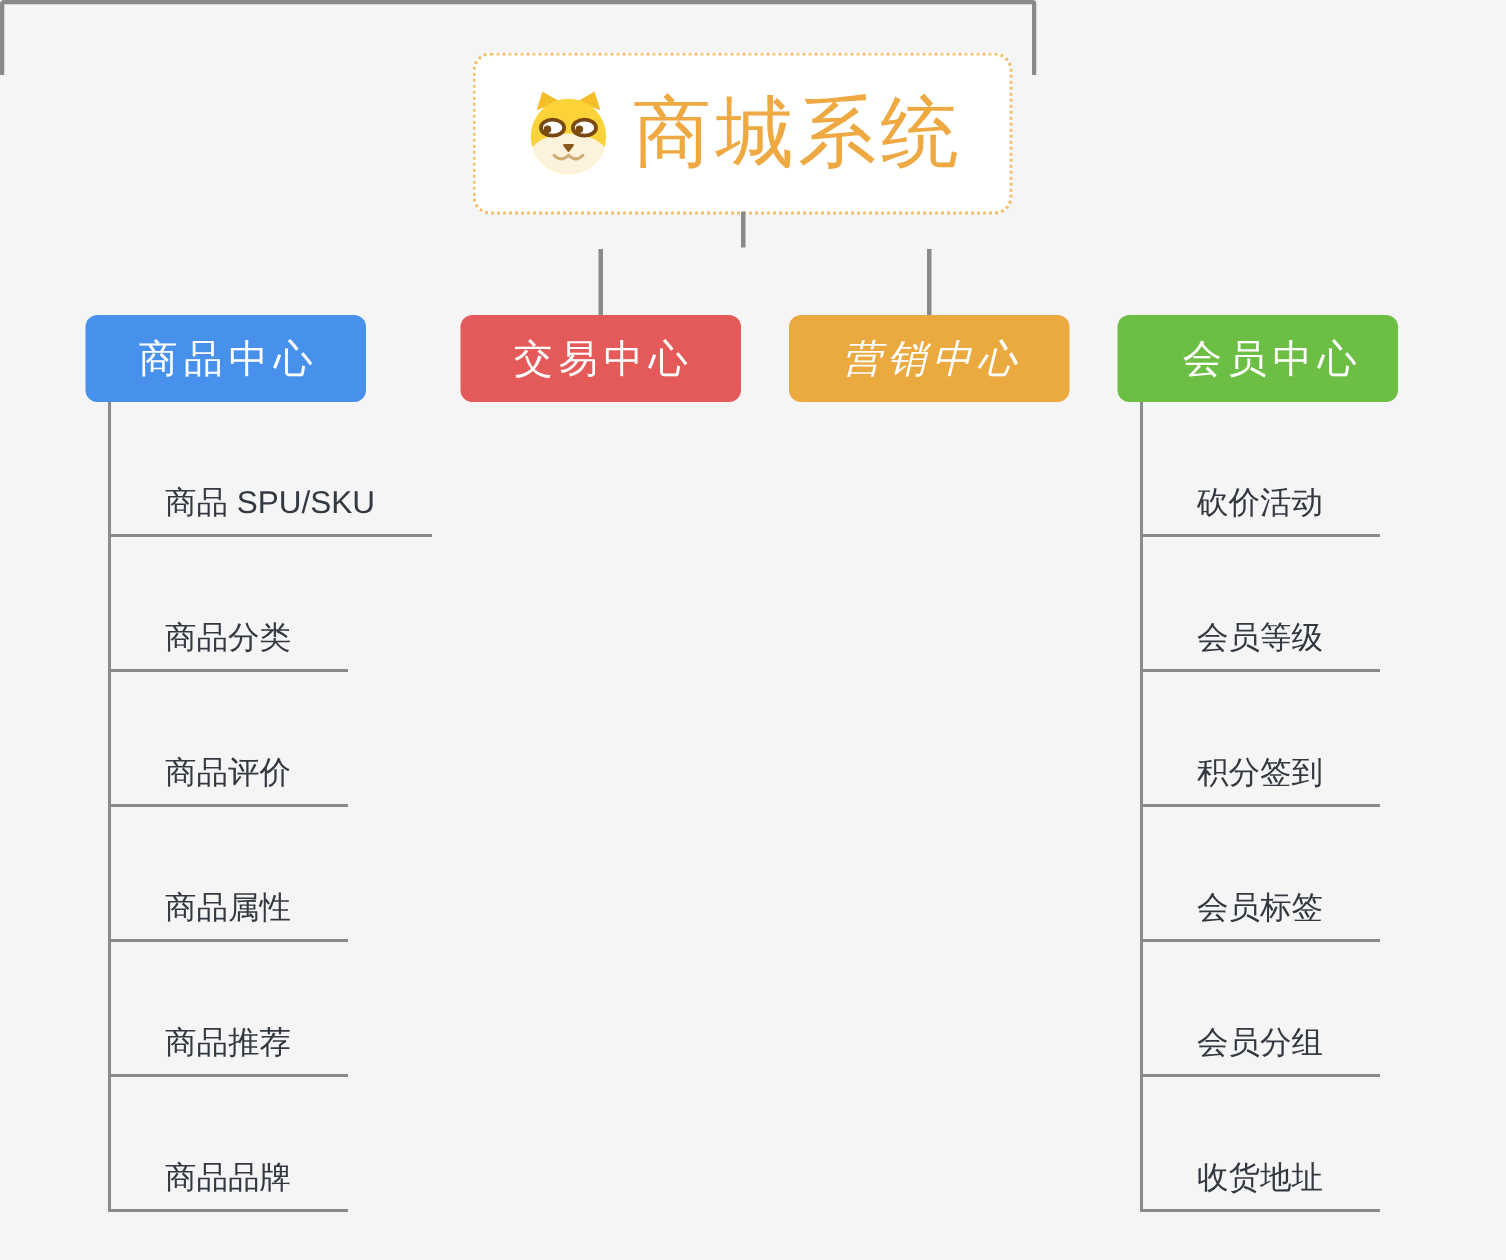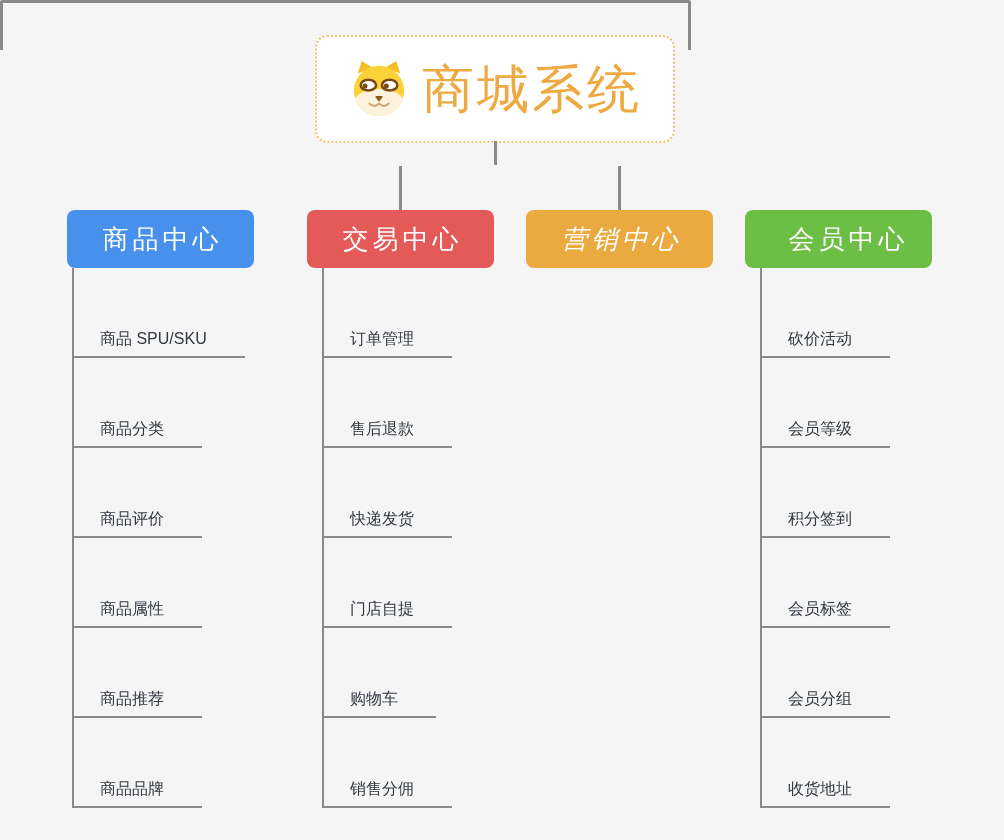--- a/index.html
+++ b/index.html
@@ -57,22 +57,22 @@
     border-left:2px solid #8a8a8a;
     width:max-content;min-width:160px;
   }
   .leaf{
     height:90px;
     display:flex;align-items:flex-end;
   }
   .leaf-label{
     display:inline-block;
     border-bottom:2px solid #8a8a8a;
-    padding:0 38px 8px 26px;
-    font-size:16px;color:#333940;
+    padding:0 38px 8px 36px;
+    font-size:21px;color:#333940;
     white-space:nowrap;line-height:1.2;
   }
 </style>
 </head>
 <body>
 
 <div class="canvas">
 
   <div class="root-node">
     <svg class="dog-icon" viewBox="0 0 64 60" aria-hidden="true">
@@ -104,21 +104,21 @@
     </svg>
     <span class="root-title">商城系统</span>
   </div>
 
   <div class="conn root-stub"></div>
   <div class="bus"></div>
   <div class="conn drop-2"></div>
   <div class="conn drop-3"></div>
 
   <div class="column col-1">
-    <div class="branch-box" style="background: rgb(71, 145, 236); margin-left: 10px;">商品中心</div>
+    <div class="branch-box" style="background: rgb(71, 145, 236);">商品中心</div>
     <div class="children">
       <div class="leaf">
           <span class="leaf-label">商品 SPU/SKU</span>
         </div>
       <div class="leaf">
           <span class="leaf-label">商品分类</span>
         </div>
       <div class="leaf">
           <span class="leaf-label">商品评价</span>
         </div>
@@ -129,40 +129,20 @@
           <span class="leaf-label">商品推荐</span>
         </div>
       <div class="leaf">
           <span class="leaf-label">商品品牌</span>
         </div>
     </div>
   </div>
 
   <div class="column col-2">
     <div class="branch-box" style="background: rgb(227, 90, 88);">交易中心</div>
-    <div class="children">
-      <div class="leaf">
-          <span class="leaf-label">订单管理</span>
-        </div>
-      <div class="leaf">
-          <span class="leaf-label">售后退款</span>
-        </div>
-      <div class="leaf">
-          <span class="leaf-label">快递发货</span>
-        </div>
-      <div class="leaf">
-          <span class="leaf-label">门店自提</span>
-        </div>
-      <div class="leaf">
-          <span class="leaf-label">购物车</span>
-        </div>
-      <div class="leaf">
-          <span class="leaf-label">销售分佣</span>
-        </div>
-    </div>
   </div>
 
   <div class="column col-3">
     <div class="branch-box" style="background: rgb(235, 170, 64);">营销中心</div>
   </div>
 
   <div class="column col-4">
     <div class="branch-box" style="background: rgb(109, 190, 69); padding-left: 20px;">会员中心</div>
     <div class="children">
       <div class="leaf">

